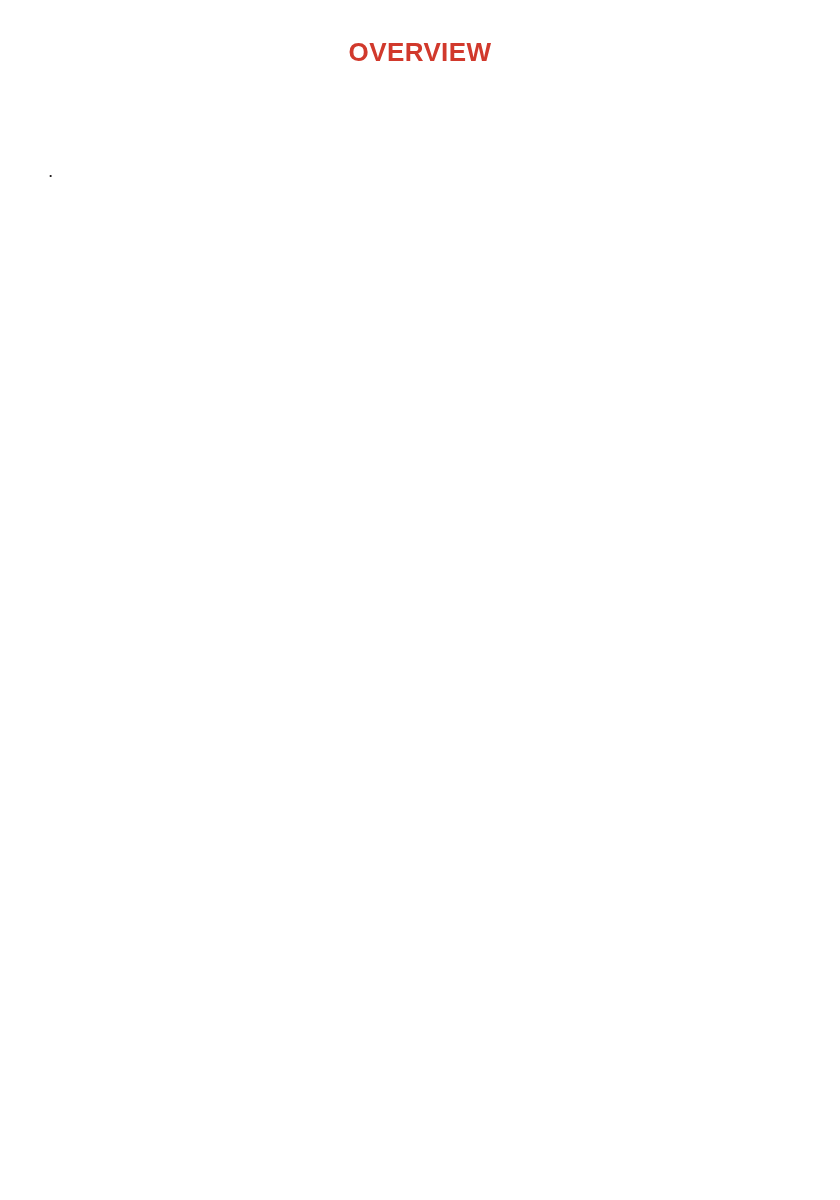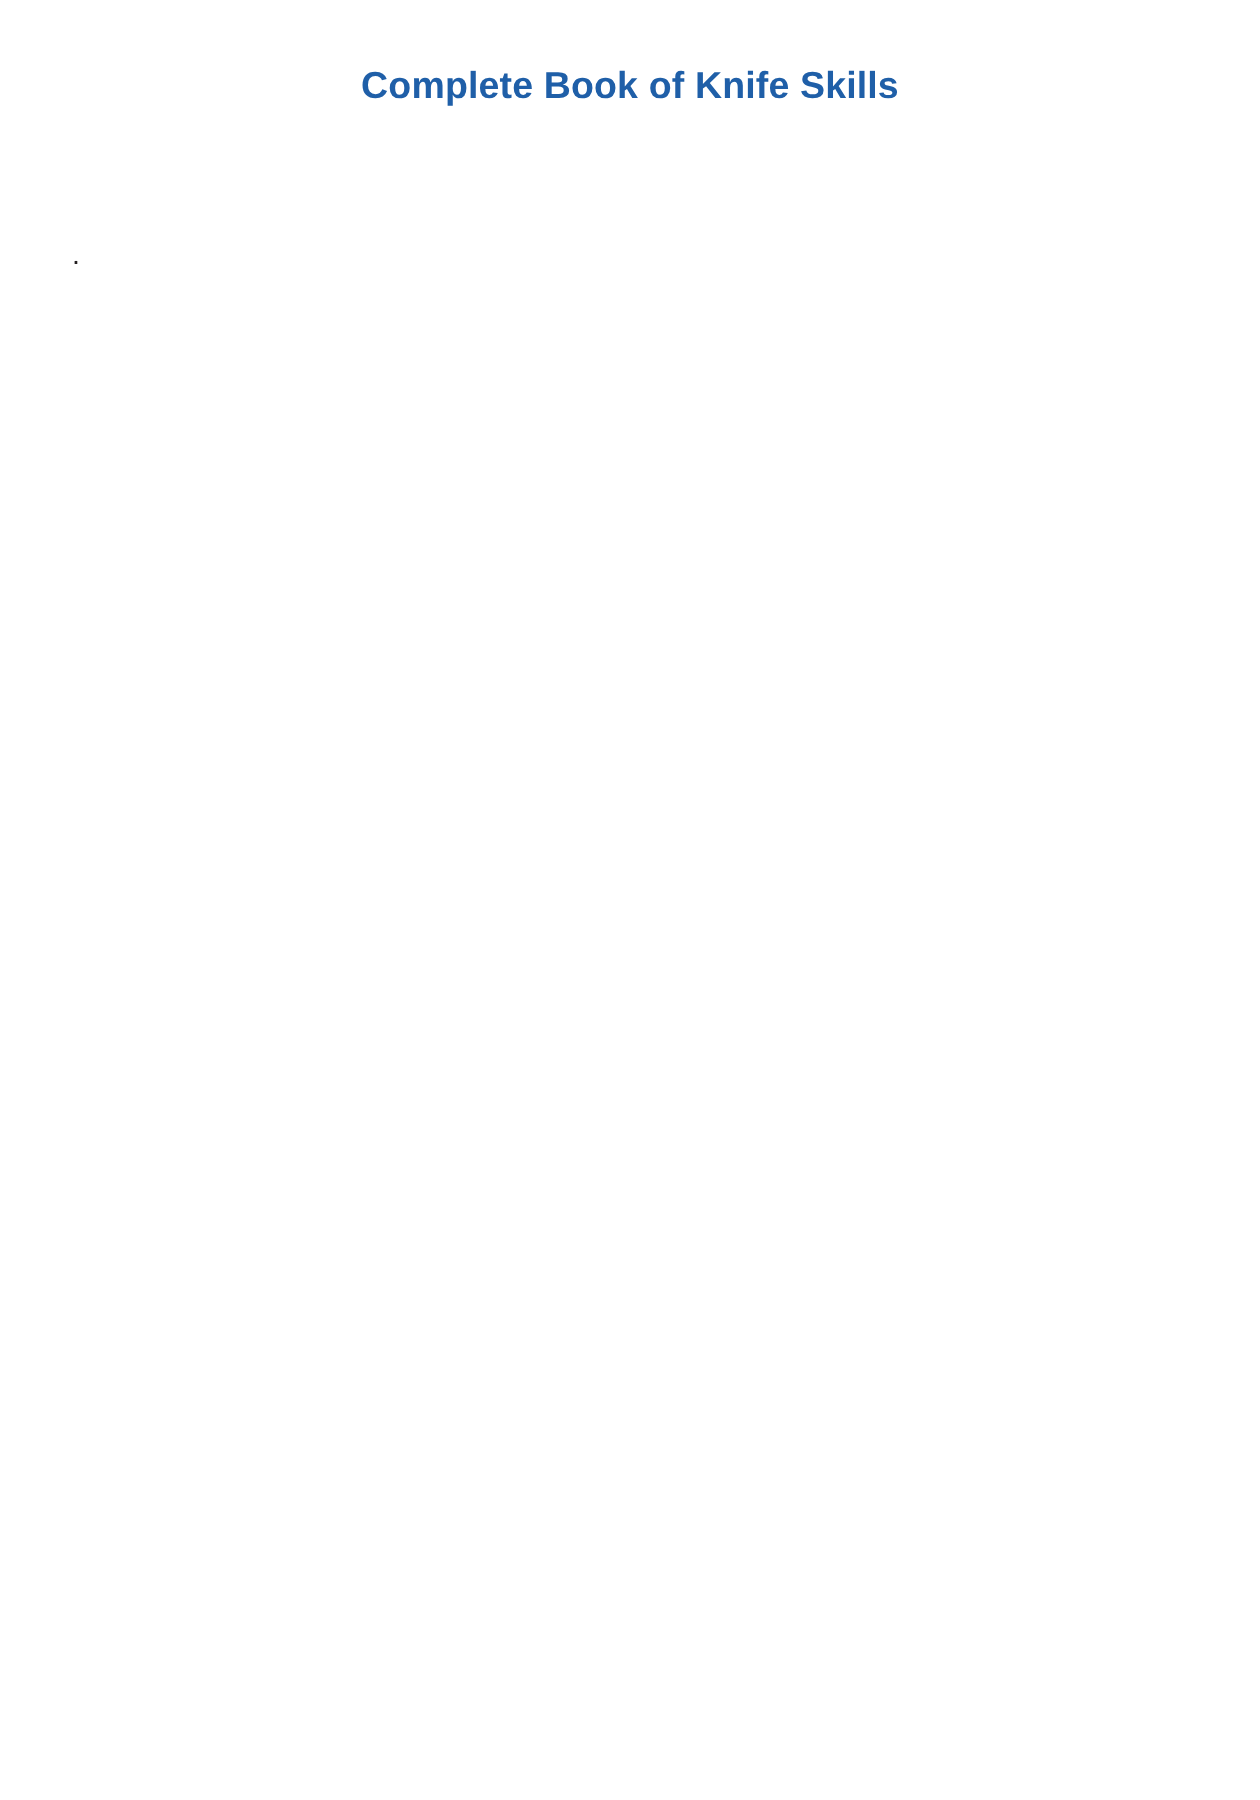--- a/index.html
+++ b/index.html
@@ -98,21 +98,21 @@
   .entry.section .label,
   .entry.section .page,
   .entry.section .leader { color: #231f20; font-weight: normal; }
 </style>
 </head>
 <body>
 
 <div class="page">
 
   <div class="title-block">
-    <div class="book-title">Complete Book of Knife Skills</div>
+    <div class="overview-title">OVERVIEW</div>
   </div>
 
   <div class="columns">
     <div class="col col-left" id="col-left">
         <div class="group">
           <div class="entry section">
             <span class="label">Introduction</span>
             <span class="leader"></span>
             <span class="page">4</span>
           </div>

